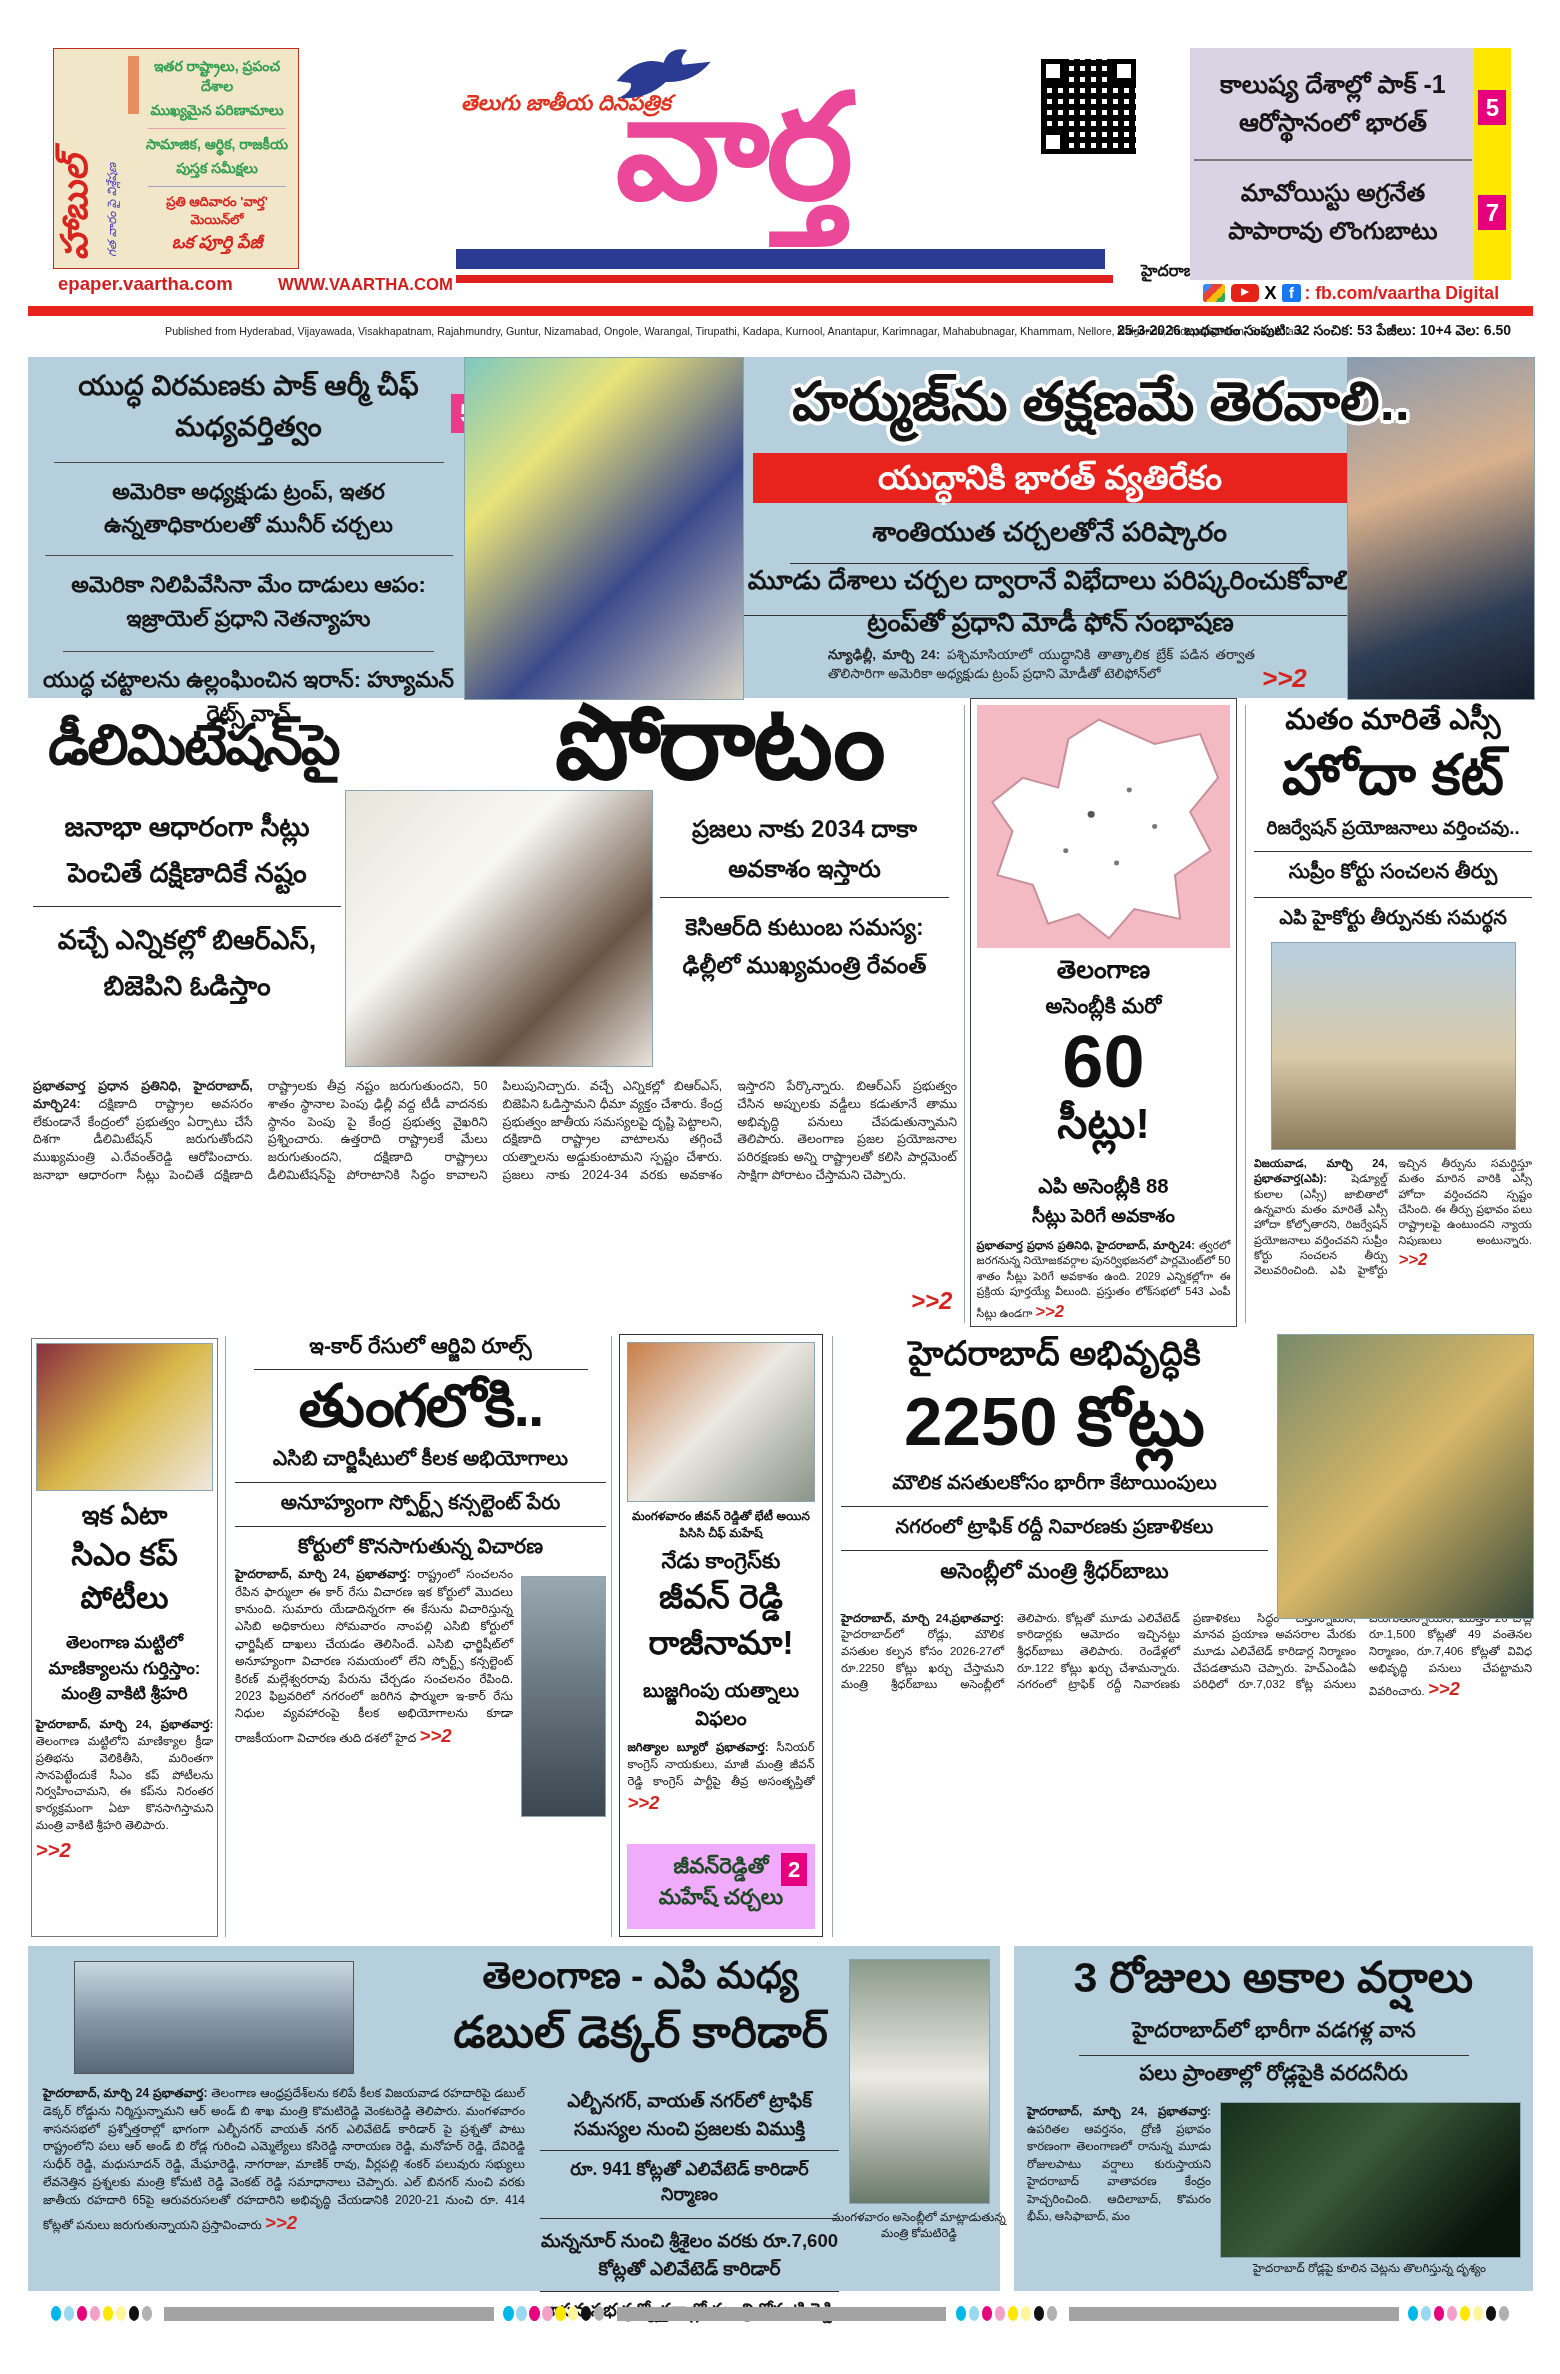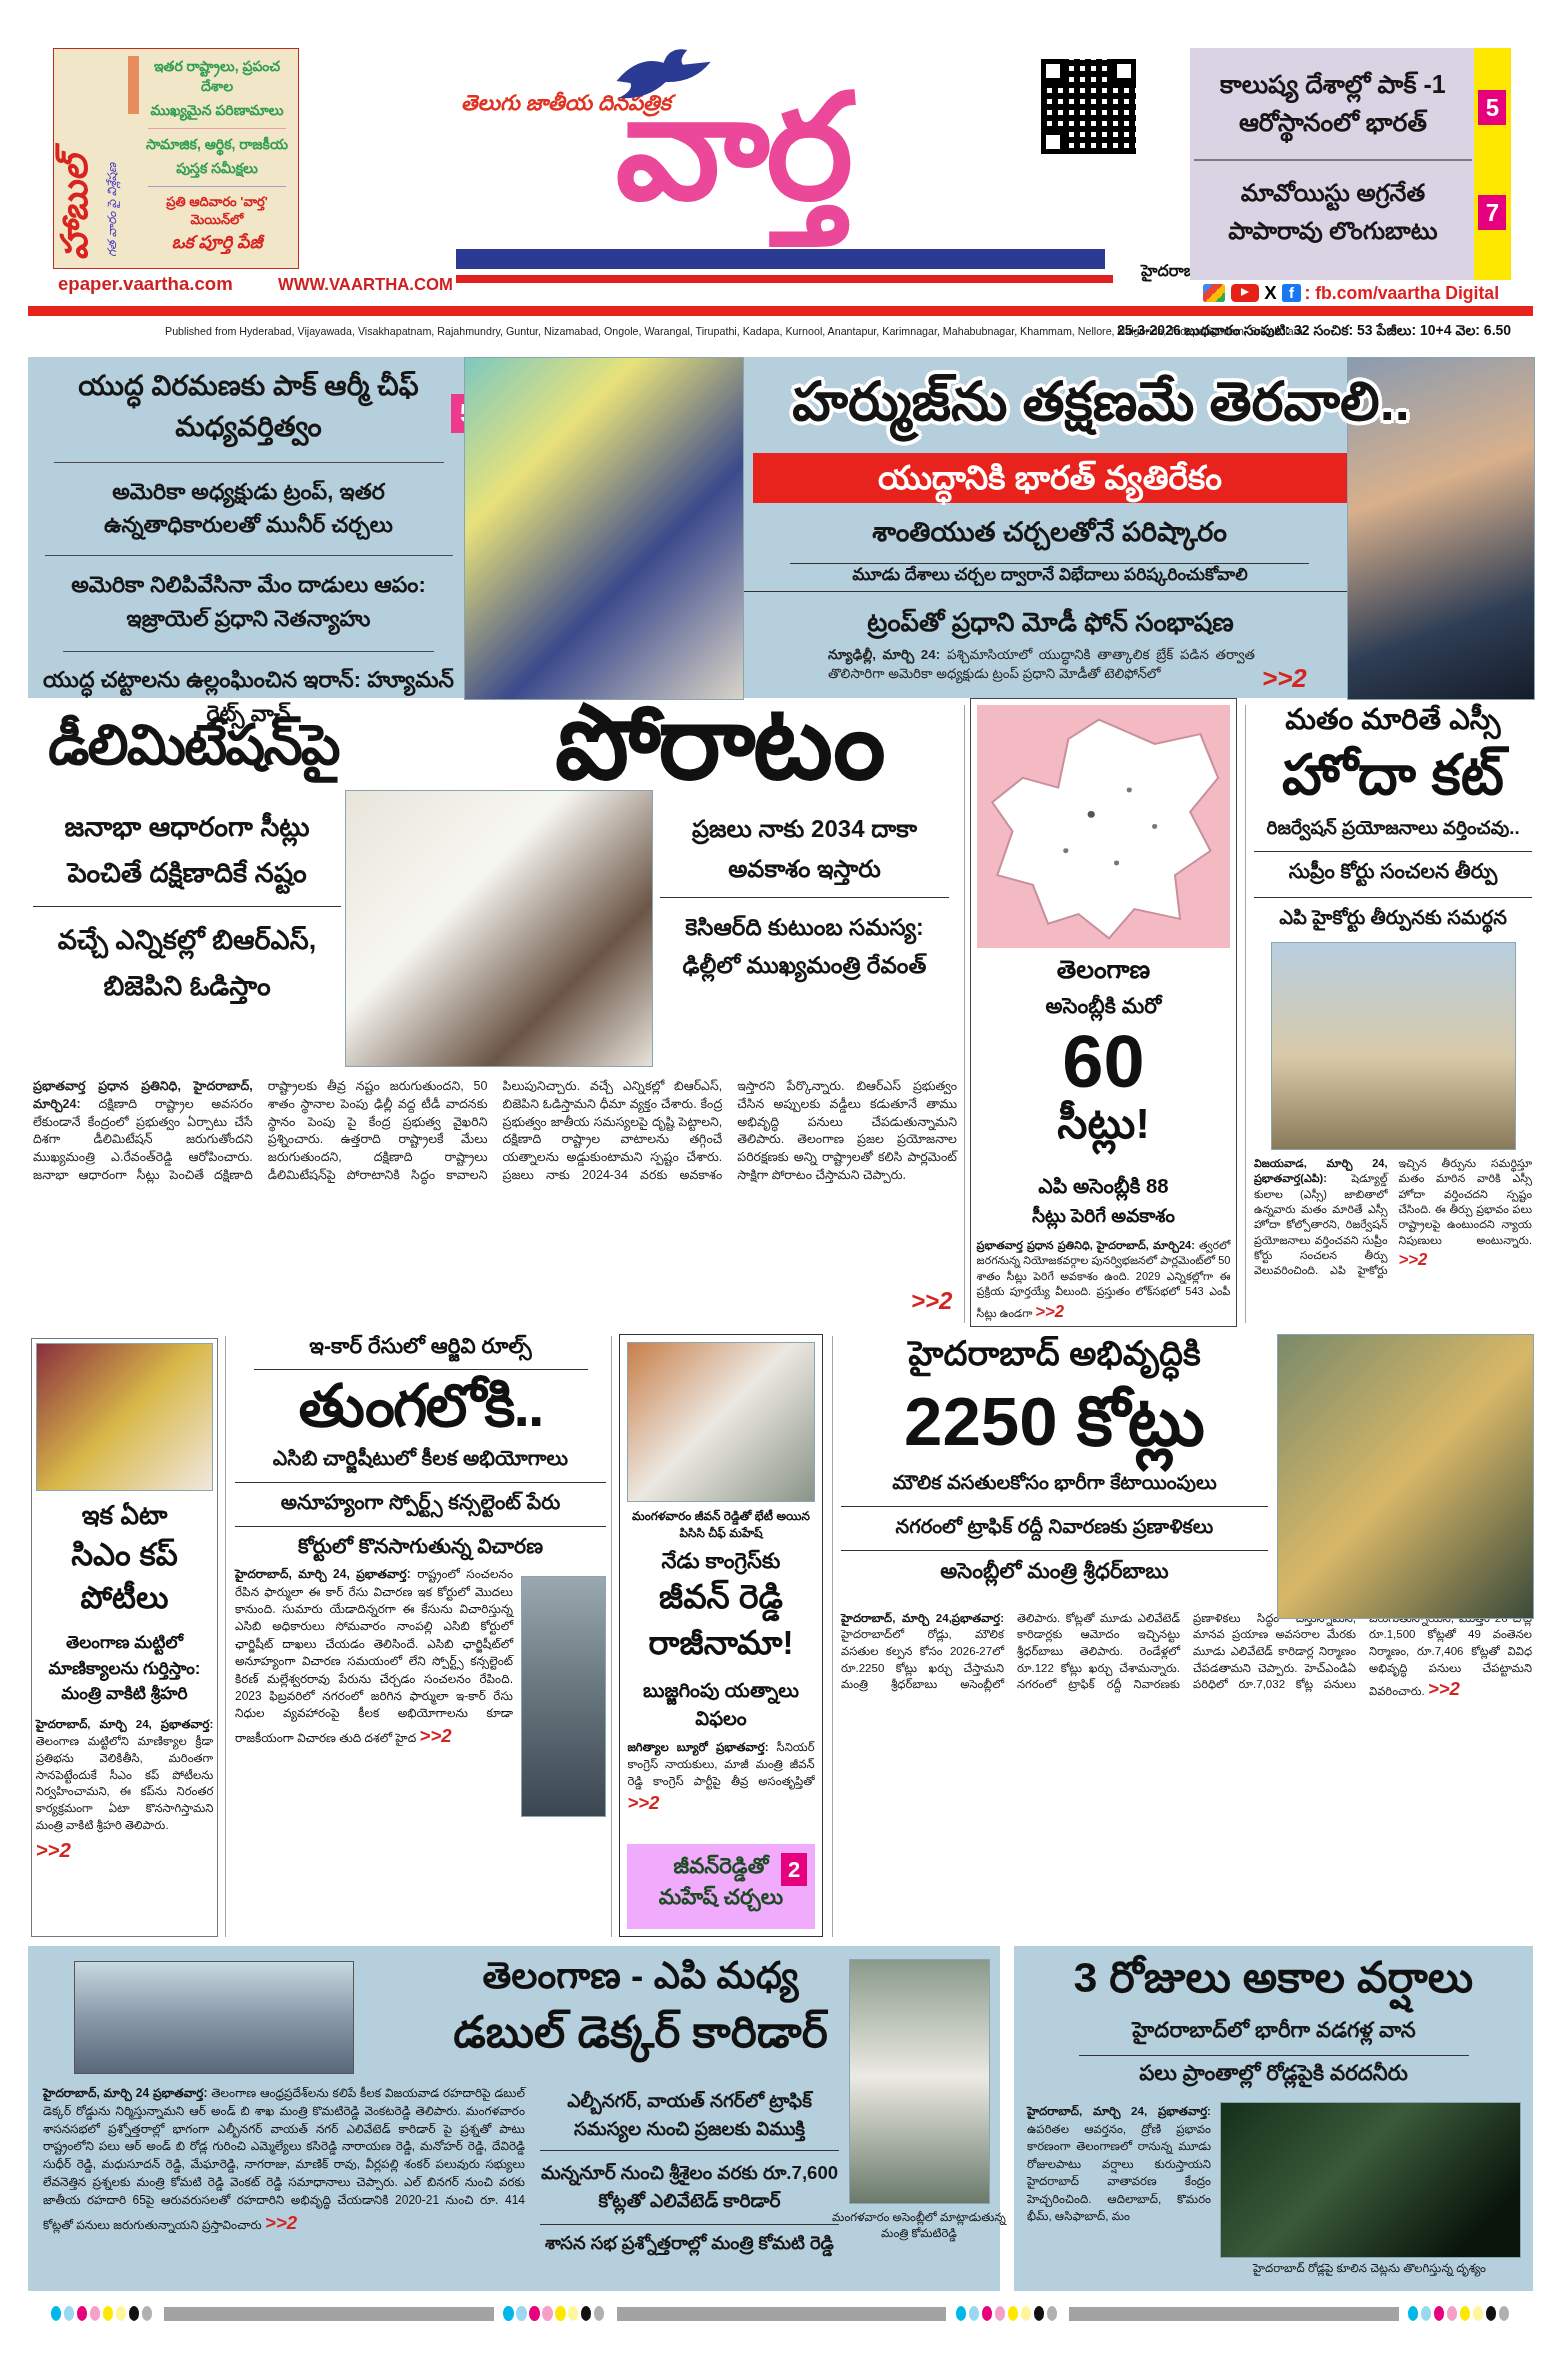--- a/index.html
+++ b/index.html
@@ -92,21 +92,21 @@
     <div class="divline" style="width:408px;"></div>
     <div class="subhead" style="font-size:22px;line-height:1.55;padding:5.6px 3.7px 9.3px;">అమెరికా నిలిపివేసినా మేం దాడులు ఆపం: ఇజ్రాయెల్ ప్రధాని నెతన్యాహు</div>
     <div class="divline" style="width:371px;"></div>
     <div class="subhead" style="font-size:22px;line-height:1.55;padding:5.6px 3.7px;">యుద్ధ చట్టాలను ఉల్లంఘించిన ఇరాన్: హ్యూమన్ రైట్స్ వాచ్</div>
   </div>
   <div class="abs ctr" style="left:423px;top:37px;width:32px;height:39px;background:#ee3a8c;color:#fff;font-weight:800;font-size:25px;line-height:39px;">5</div>
   <div class="abs photo" style="left:436px;top:0;width:278px;height:341px;background:linear-gradient(135deg,#7ec8c0,#e8e27a 28%,#3b4a8c 62%,#d9d4c8);"></div>
   <div class="abs ctr headline-outline" style="left:688px;top:7.4px;width:770px;font-size:54px;line-height:1.4;z-index:3;">హర్ముజ్‌ను తక్షణమే తెరవాలి..</div>
   <div class="abs ctr" style="left:725px;top:96px;width:594px;height:50px;background:#e8231d;color:#fff;font-weight:800;font-size:33px;line-height:50px;">యుద్ధానికి భారత్ వ్యతిరేకం</div>
   <div class="abs ctr subhead" style="left:762px;top:160px;width:519px;font-size:27px;border-bottom:1.4px solid #333;padding-bottom:9.3px;">శాంతియుత చర్చలతోనే పరిష్కారం</div>
-  <div class="abs ctr subhead" style="left:716px;top:208px;width:612px;font-size:17px;border-bottom:1.4px solid #333;padding-bottom:3px;">మూడు దేశాలు చర్చల ద్వారానే విభేదాలు పరిష్కరించుకోవాలి</div>
+  <div class="abs ctr subhead" style="left:716px;top:208px;width:612px;font-size:26px;border-bottom:1.4px solid #333;padding-bottom:13px;">మూడు దేశాలు చర్చల ద్వారానే విభేదాలు పరిష్కరించుకోవాలి</div>
   <div class="abs ctr subhead" style="left:744px;top:250px;width:557px;font-size:26px;">ట్రంప్‌తో ప్రధాని మోడీ ఫోన్ సంభాషణ</div>
   <div class="abs jst smallbody" style="left:800px;top:288px;width:427px;font-size:13.4px;">
     <span class="byline">న్యూఢిల్లీ, మార్చి 24:</span>
     <span>పశ్చిమాసియాలో యుద్ధానికి తాత్కాలిక బ్రేక్ పడిన తర్వాత తొలిసారిగా అమెరికా అధ్యక్షుడు ట్రంప్ ప్రధాని మోడీతో టెలిఫోన్‌లో</span>
   </div>
   <div class="abs more" style="left:1234px;top:306px;font-size:26px;">&gt;&gt;2</div>
   <div class="abs photo" style="left:1319px;top:0;width:186px;height:341px;background:linear-gradient(160deg,#8a9bb0,#d8b08c 38%,#2f3e55 75%,#151d2a);"></div>
 </div>
 
 <div class="abs b" style="left:48px;top:712px;width:436px;font-size:56px;letter-spacing:-1.9px;color:#141414;font-weight:800;">డీలిమిటేషన్‌పై</div>
@@ -239,20 +239,21 @@
   <div class="abs photo" style="left:46px;top:15px;width:278px;height:111px;border:1.9px solid #555;background:linear-gradient(180deg,#c8d8e0,#8898a8 50%,#58687a);"></div>
   <div class="abs ctr b" style="left:334px;top:9.3px;width:557px;font-size:37px;">తెలంగాణ - ఎపి మధ్య</div>
   <div class="abs ctr" style="left:334px;top:61px;width:557px;font-size:44px;font-weight:800;">డబుల్ డెక్కర్ కారిడార్</div>
   <div class="abs jst" style="left:15px;top:139px;width:482px;font-size:12px;line-height:1.48;">
     <span class="byline">హైదరాబాద్, మార్చి 24 ప్రభాతవార్త:</span>
     <span>తెలంగాణ ఆంధ్రప్రదేశ్‌లను కలిపే కీలక విజయవాడ రహదారిపై డబుల్ డెక్కర్ రోడ్డును నిర్మిస్తున్నామని ఆర్ అండ్ బి శాఖ మంత్రి కొమటిరెడ్డి వెంకటరెడ్డి తెలిపారు. మంగళవారం శాసనసభలో ప్రశ్నోత్తరాల్లో భాగంగా ఎల్బీనగర్ వాయత్ నగర్ ఎలివేటెడ్ కారిడార్ పై ప్రశ్నతో పాటు రాష్ట్రంలోని పలు ఆర్ అండ్ బి రోడ్ల గురించి ఎమ్మెల్యేలు కసిరెడ్డి నారాయణ రెడ్డి, మనోహర్ రెడ్డి, దేవిరెడ్డి సుధీర్ రెడ్డి, మధుసూదన్ రెడ్డి, మేఘారెడ్డి, నాగరాజు, మాణిక్ రావు, వీర్లపల్లి శంకర్ పలువురు సభ్యులు లేవనెత్తిన ప్రశ్నలకు మంత్రి కోమటి రెడ్డి వెంకట్ రెడ్డి సమాధానాలు చెప్పారు. ఎల్ బినగర్ నుంచి వరకు జాతీయ రహదారి 65పై ఆరువరుసలతో రహదారిని అభివృద్ధి చేయడానికి 2020-21 నుంచి రూ. 414 కోట్లతో పనులు జరుగుతున్నాయని ప్రస్తావించారు</span>
     <span class="more" style="font-size:18.6px;">&gt;&gt;2</span>
   </div>
   <div class="abs ctr" style="left:512px;top:141px;width:299px;">
     <div class="subhead" style="font-size:18.6px;line-height:1.5;border-bottom:1.4px solid #333;padding-bottom:7.4px;">ఎల్బీనగర్, వాయత్ నగర్‌లో ట్రాఫిక్ సమస్యల నుంచి ప్రజలకు విముక్తి</div>
+    <div class="subhead" style="font-size:17.6px;border-bottom:1.4px solid #333;padding:8.3px 0;">రూ. 941 కోట్లతో ఎలివేటెడ్ కారిడార్ నిర్మాణం</div>
     <div class="subhead" style="font-size:18.6px;line-height:1.5;border-bottom:1.4px solid #333;padding:8.3px 0;">మన్ననూర్ నుంచి శ్రీశైలం వరకు రూ.7,600 కోట్లతో ఎలివేటెడ్ కారిడార్</div>
     <div class="subhead" style="font-size:18px;padding-top:8.3px;">శాసన సభ ప్రశ్నోత్తరాల్లో మంత్రి కోమటి రెడ్డి</div>
   </div>
   <div class="abs photo" style="left:821px;top:13px;width:139px;height:243px;background:linear-gradient(180deg,#8a9a8a,#eceae4 48%,#6a7a6a);"></div>
   <div class="abs ctr" style="left:798px;top:263px;width:186px;font-size:11.6px;line-height:1.4;">మంగళవారం అసెంబ్లీలో మాట్లాడుతున్న మంత్రి కోమటిరెడ్డి</div>
 </div>
 
 <div class="abs band-bg" style="left:1014px;top:1946px;width:519px;height:345px;">
   <div class="abs ctr" style="left:9.3px;top:7.4px;width:500px;font-size:43px;font-weight:800;">3 రోజులు అకాల వర్షాలు</div>
   <div class="abs ctr subhead" style="left:65px;top:72px;width:390px;font-size:21.3px;border-bottom:1.4px solid #333;padding-bottom:8.3px;">హైదరాబాద్‌లో భారీగా వడగళ్ల వాన</div>

